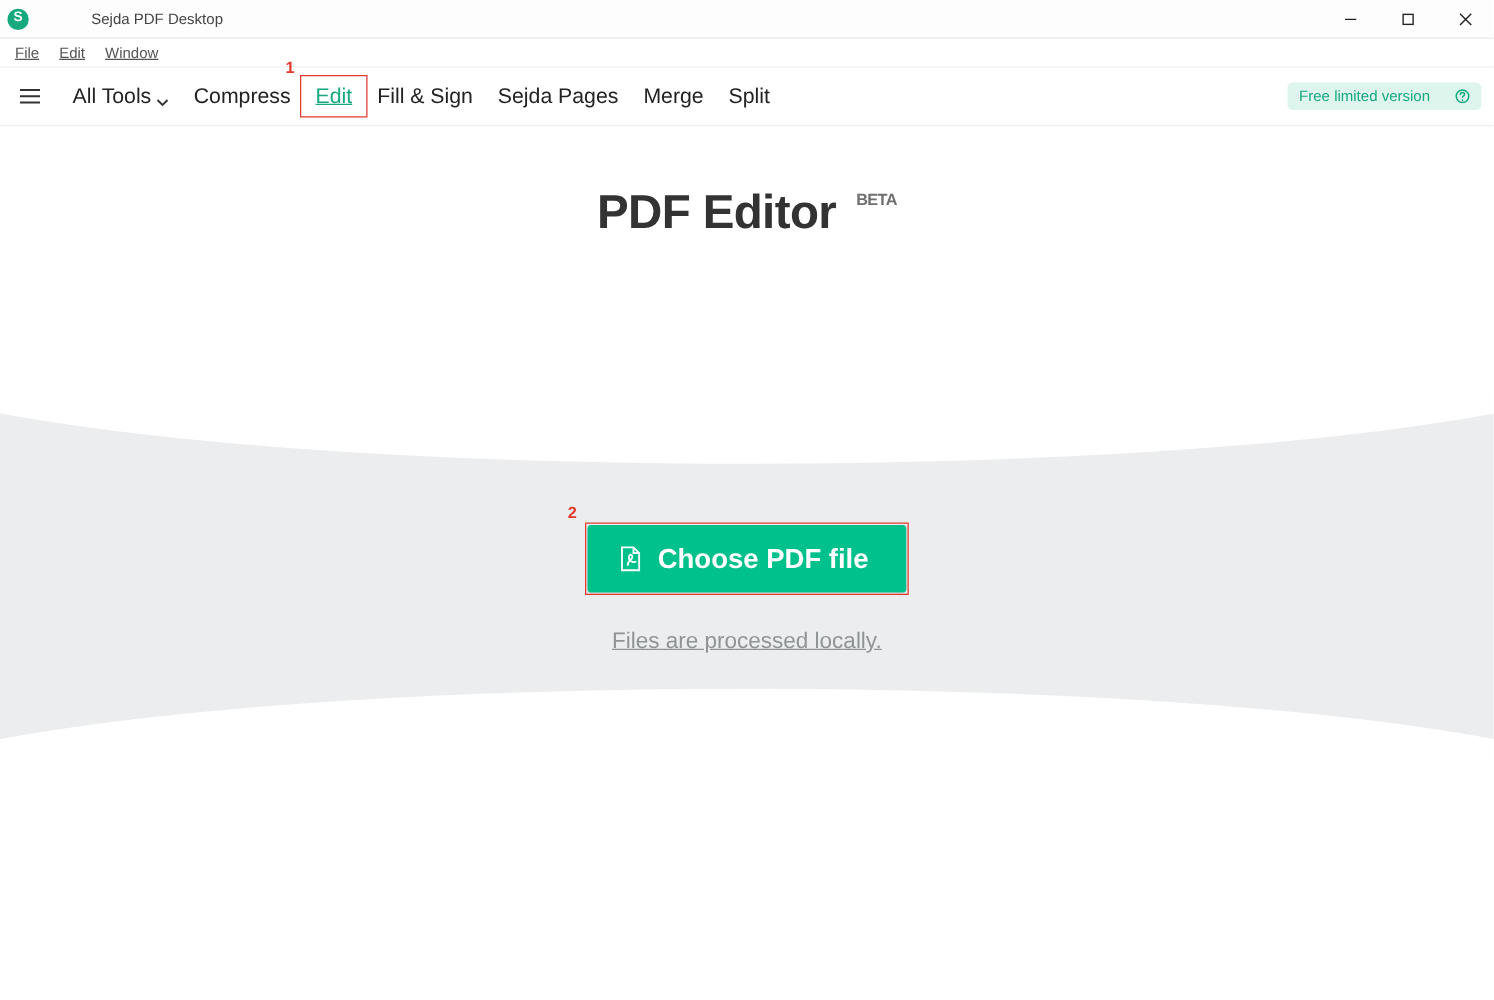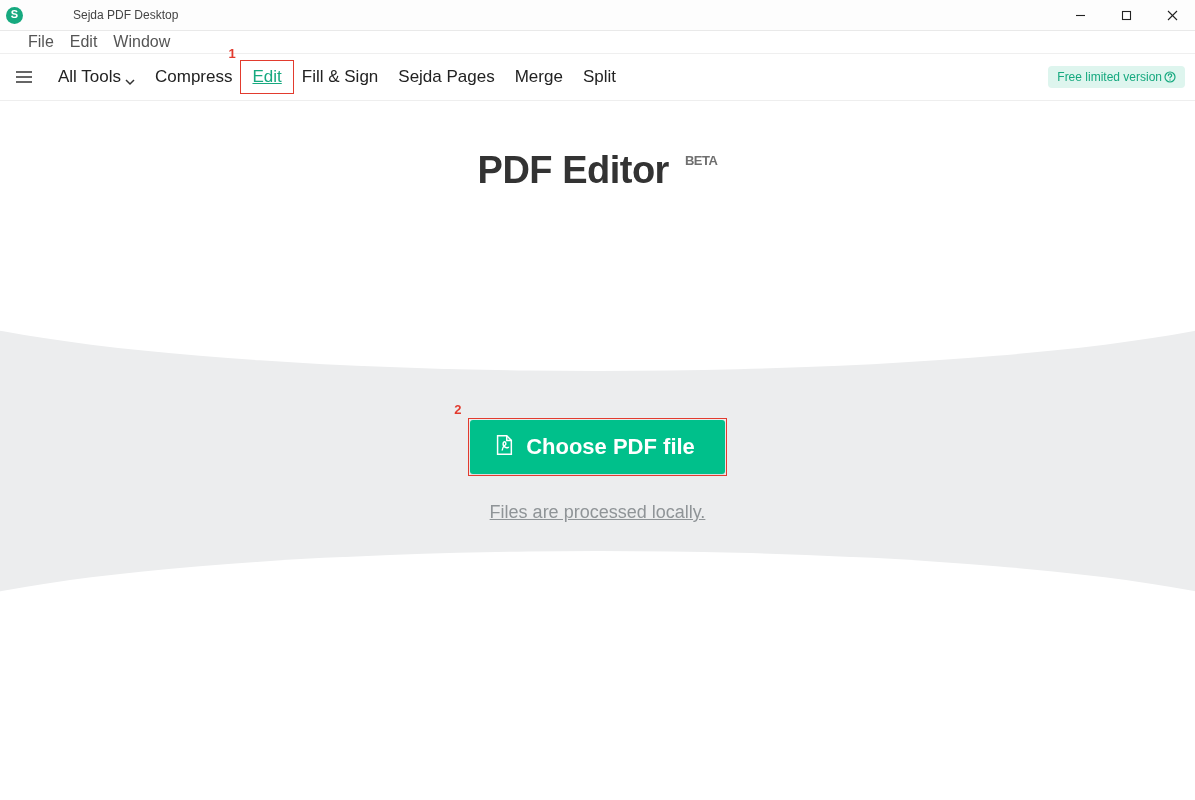--- a/index.html
+++ b/index.html
@@ -52,24 +52,25 @@
   .winbtn{
     width:46px;height:30px;display:flex;align-items:center;justify-content:center;
     color:#222;
   }
   .winbtn svg{width:11px;height:11px;}
 
   
   .menubar{
     height:22px;
     display:flex;align-items:center;
-    padding:0 20px;
-    font-size:16px;
+    padding:0 4px;
+    font-size:12px;
     color:#555;
     border-bottom:1px solid #efefef;
+    text-decoration:underline;
   }
   .menubar .mnu{padding:1px 8px;cursor:default;}
 
   
   .toolbar{
     height:46px;
     display:flex;align-items:center;
     padding:0 10px;
     border-bottom:1px solid #eeeeee;
     position:relative;
@@ -102,21 +103,21 @@
     font-weight:700;
     font-size:13px;
   }
   .badge{
     margin-left:auto;
     background:var(--badgebg);
     color:var(--badgeclr);
     font-size:12px;
     padding:4px 9px;
     border-radius:4px;
-    display:flex;align-items:center;gap:2px;
+    display:flex;align-items:center;gap:20px;
     cursor:pointer;
   }
   .badge svg{width:12px;height:12px;stroke:var(--badgeclr);}
 
   
   .content{
     position:relative;
     height:calc(800px - 30px - 22px - 46px);
     text-align:center;
   }
@@ -176,21 +177,21 @@
     display:inline-block;
   }
   .cta{
     background:var(--accent2);
     color:#fff;
     font-size:22px;
     font-weight:700;
     border:none;
     padding:14px 30px 14px 24px;
     border-radius:3px;
-    display:flex;gap:12px;
+    display:flex;align-items:center;gap:12px;
     cursor:pointer;
     box-shadow:0 1px 2px rgba(0,0,0,0.1);
   }
   .cta svg{width:20px;height:22px;fill:none;stroke:#fff;stroke-width:1.6;}
 
   .subline{
     position:relative;z-index:2;
     margin-top:28px;
     font-size:18px;
     color:#8f9497;

